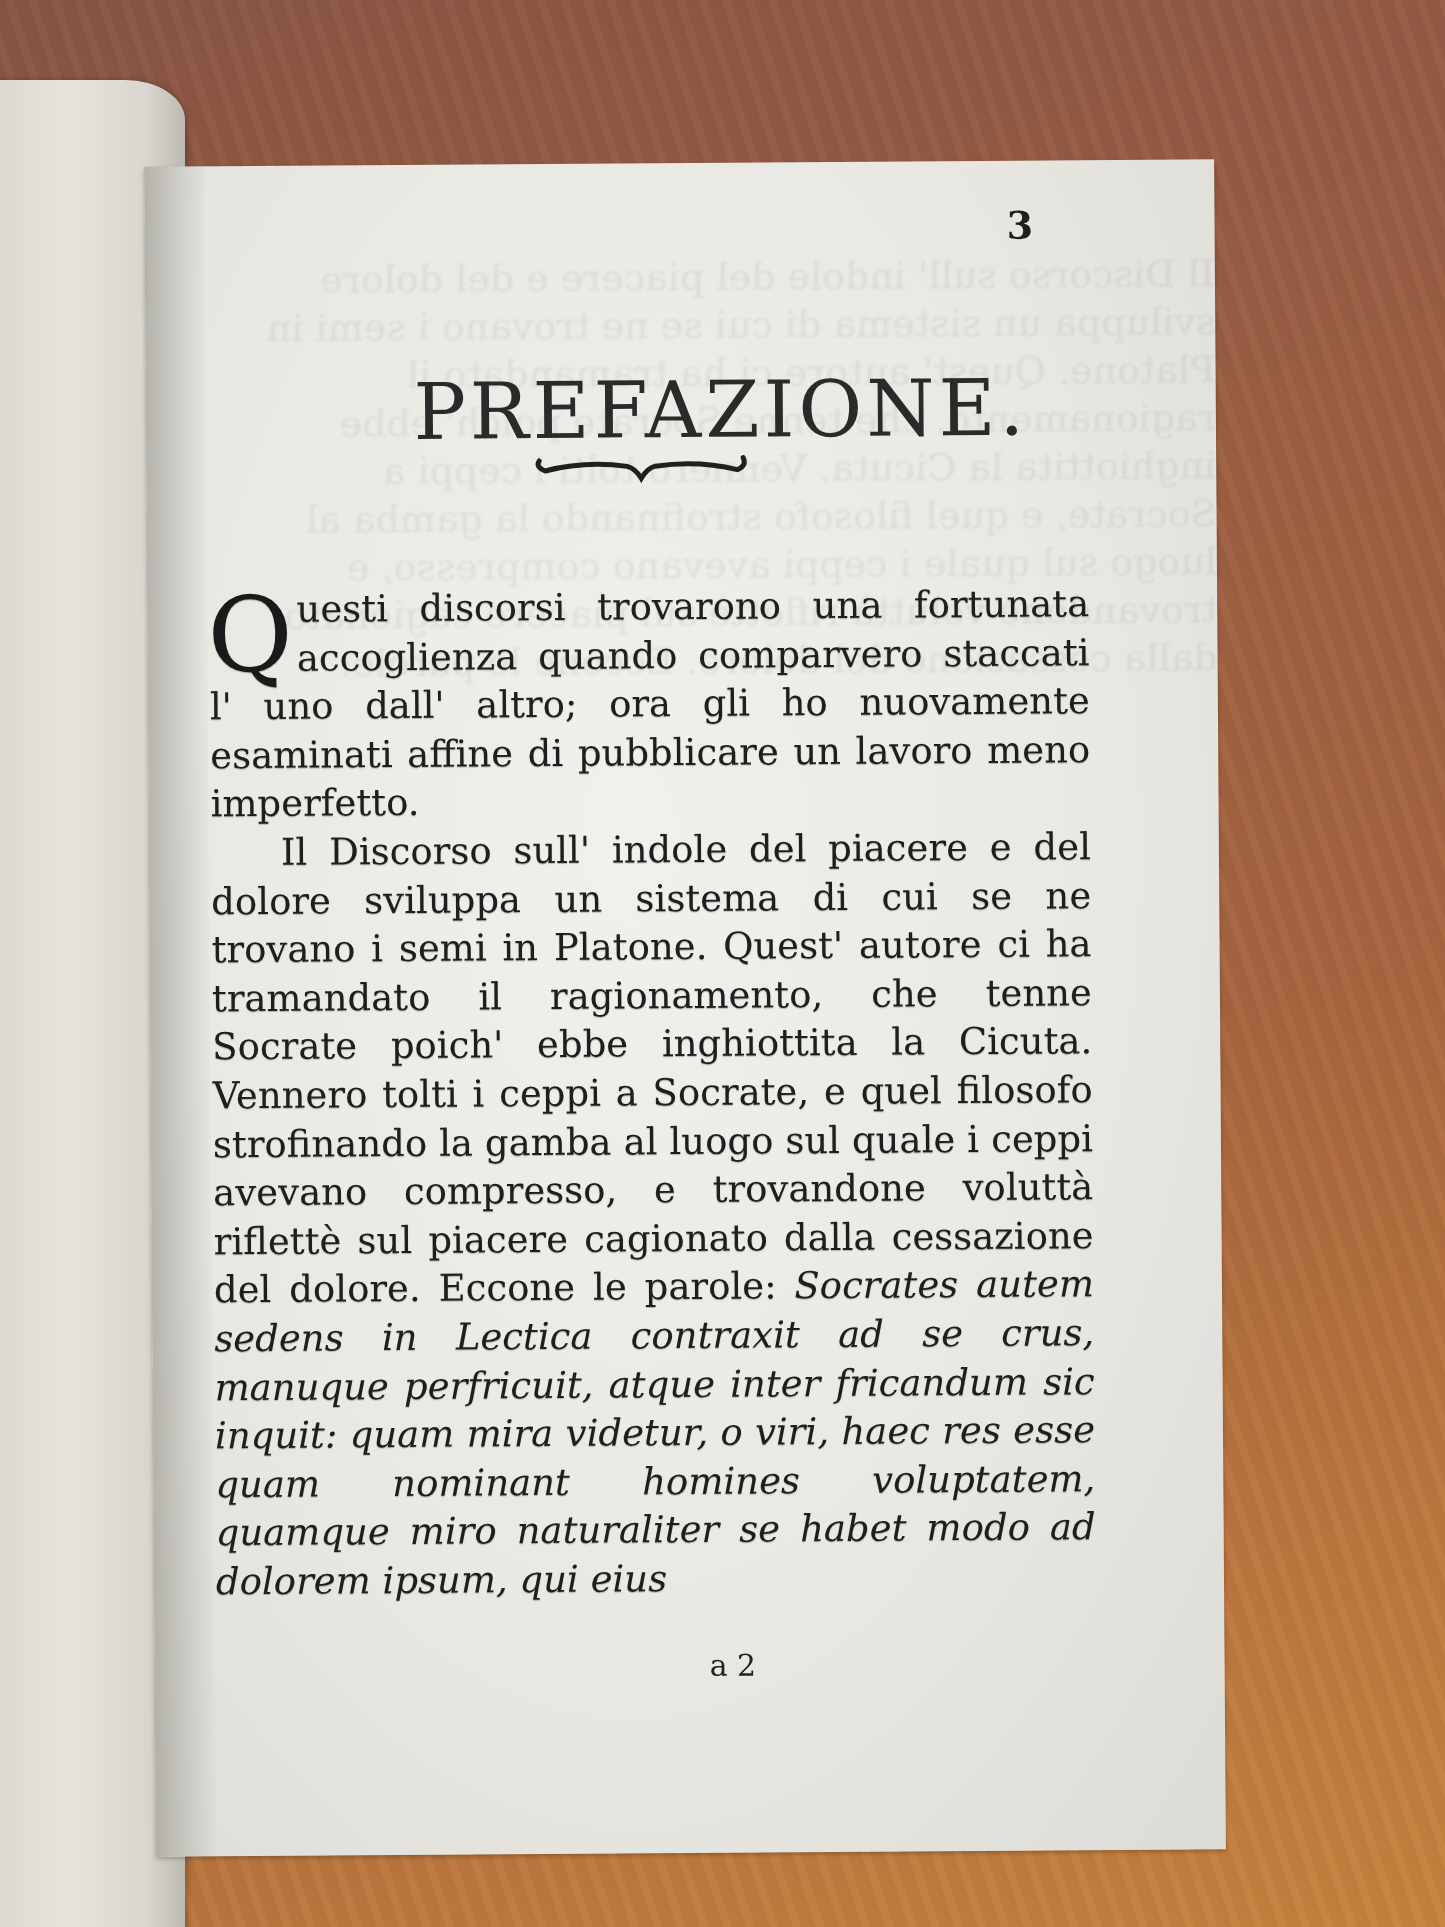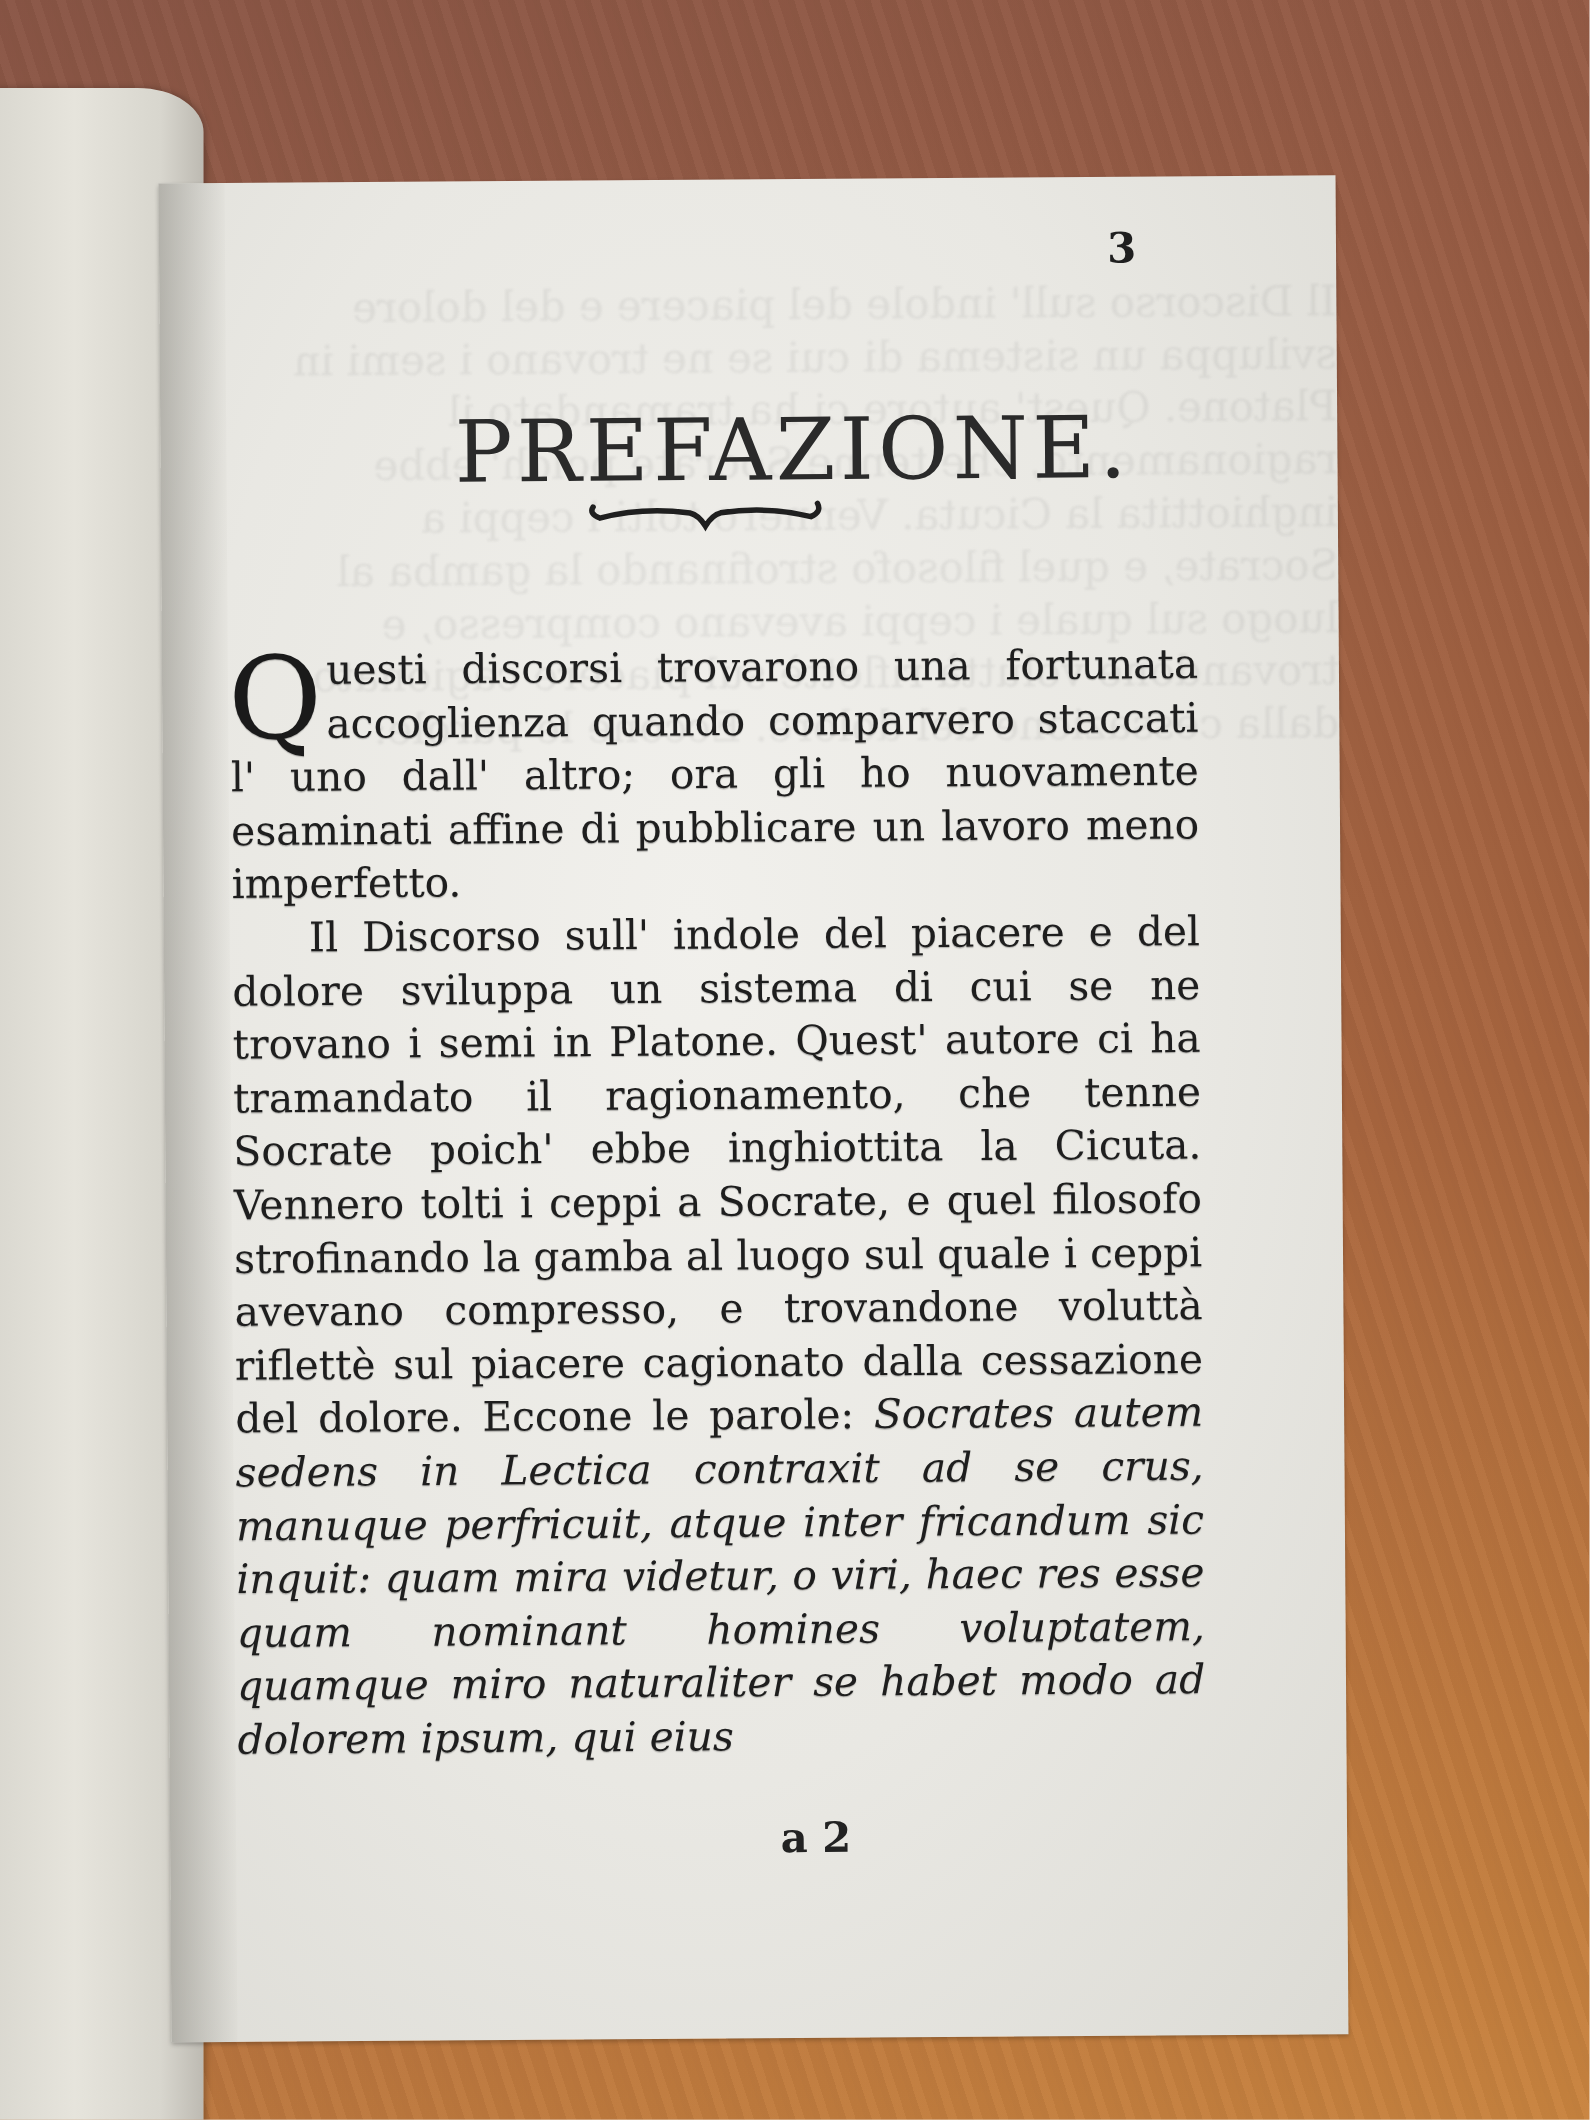--- a/index.html
+++ b/index.html
@@ -53,21 +53,21 @@
     font-size:37px; line-height:48.6px; color:#1e1e1e; text-align:justify;
     text-shadow: 0 1px 1px rgba(0,0,0,0.25);
   }
   .body-text p { margin:0; }
   .drop-cap {
     float:left; font-size:104px; line-height:86px; margin:6px 4px 0 -2px; color:#1a1a1a;
   }
   .indent { text-indent:70px; }
   .latin { font-style:italic; }
   .signature {
-    position:absolute; left:555px; top:1485px; font-size:38px; font-weight:bold; color:#222;
+    position:absolute; left:555px; top:1485px; font-size:30px; font-weight:normal; color:#222;
   }
 </style>
 </head>
 <body>
 
 <div class="wood-grain"></div>
 <div class="left-spine-edge"></div>
 <div class="left-page"></div>
 
 <div class="right-page">

